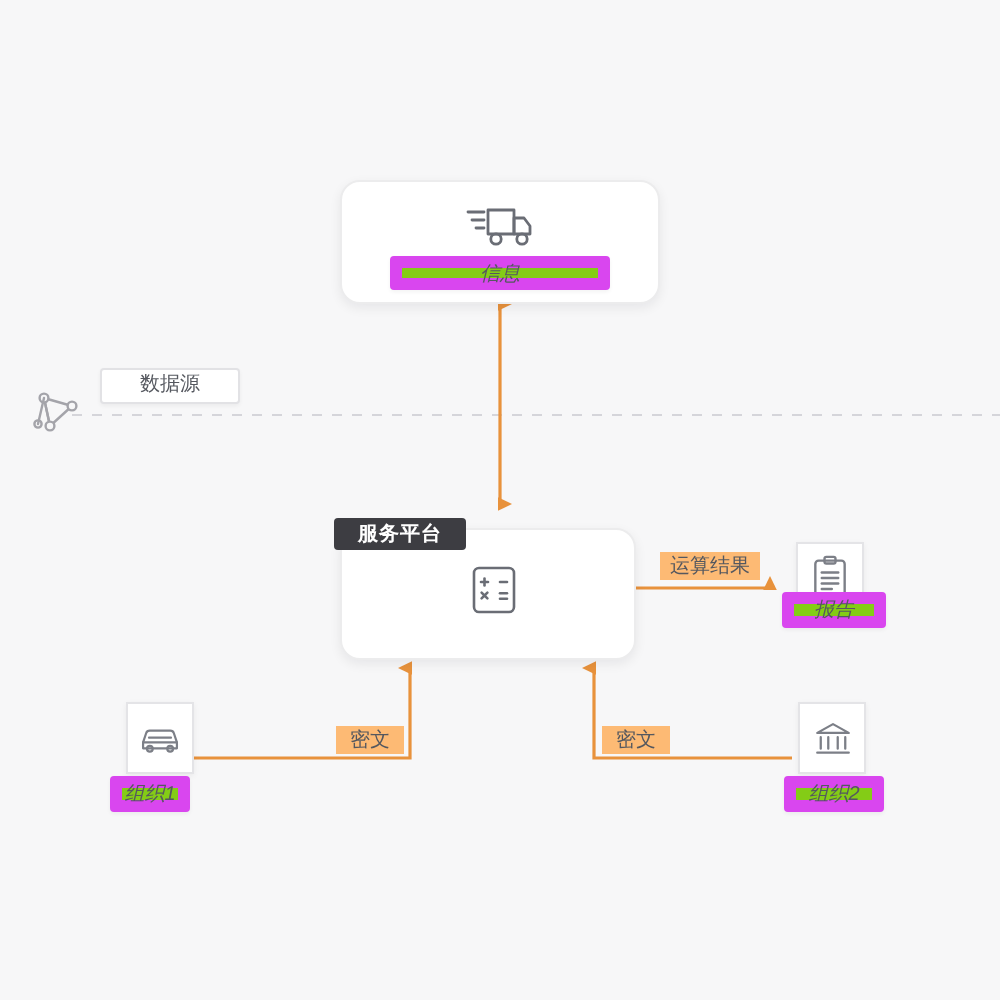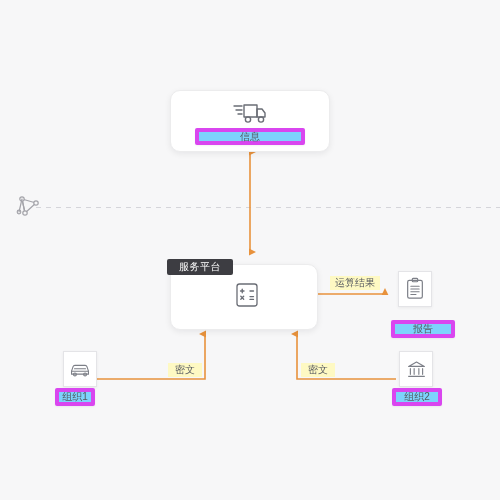--- a/index.html
+++ b/index.html
@@ -54,50 +54,52 @@
     border: 1px solid #e4e4e7;
     display: flex;
     align-items: center;
     justify-content: center;
     box-shadow: 0 1px 3px rgba(0,0,0,0.06);
   }
   .tile svg { display: block; }
 
   .caption {
     position: absolute;
-    background: #7dd3fc;
-    border: 4px solid #d946ef;
+    background: #84cc16;
+    border: 6px solid #d946ef;
     border-radius: 2px;
     color: #55585f;
     font-size: 10px;
     display: flex;
     align-items: center;
     justify-content: center;
     white-space: nowrap;
     box-shadow: 0 1px 2px rgba(0,0,0,0.05);
+    font-style: italic;
   }
 
   
   .badge {
     position: absolute;
     background: #3d3d42;
     color: #ffffff;
     font-size: 10px;
     border-radius: 2px;
     display: flex;
     align-items: center;
     justify-content: center;
     white-space: nowrap;
     letter-spacing: .5px;
+    font-weight: bold;
   }
 
   
   .edge-label {
     position: absolute;
-    background: #fef9c3;
+    background: #fdba74;
     color: #55585f;
     font-size: 10px;
     display: flex;
     align-items: center;
     justify-content: center;
     white-space: nowrap;
     padding: 1px 4px;
   }
 
   .net-icon {
@@ -155,20 +157,21 @@
       <path d="M8 7 L22 11 L11 21 Z"></path>
       <path d="M8 7 L11 21"></path>
       <circle cx="8" cy="7" r="2.2" fill="#f7f7f8"></circle>
       <circle cx="22" cy="11" r="2.2" fill="#f7f7f8"></circle>
       <circle cx="11" cy="21" r="2.2" fill="#f7f7f8"></circle>
       <circle cx="5" cy="20" r="1.8" fill="#f7f7f8"></circle>
       <path d="M5 20 L8 7"></path>
     </svg>
   </div>
 
+  <div class="chip" style="left:50px; top:184px; width:70px; height:18px;">数据源</div>
 
   <div class="panel" style="left:170px; top:264px; width:148px; height:66px;"></div>
 
   <div class="badge" style="left:167px; top:259px; width:66px; height:16px;">服务平台</div>
 
   <div style="position:absolute; left:233px; top:281px; width:28px; height:28px;">
     <svg viewBox="0 0 28 28" width="28" height="28" fill="none" stroke="#6a6d75" stroke-width="1.3" stroke-linecap="round" stroke-linejoin="round">
       <rect x="4" y="3" width="20" height="22" rx="2.5"></rect>
       <path d="M7.5 10 H11"></path>
       <path d="M9.25 8.25 V11.75"></path>
@@ -184,21 +187,21 @@
     <svg viewBox="0 0 24 26" width="22" height="24" fill="none" stroke="#7c7f87" stroke-width="1.3" stroke-linecap="round" stroke-linejoin="round">
       <rect x="4" y="3.5" width="16" height="19.5" rx="1.8"></rect>
       <rect x="9" y="1.5" width="6" height="3.6" rx="1"></rect>
       <path d="M7.5 10 H16.5"></path>
       <path d="M7.5 13 H16.5"></path>
       <path d="M7.5 16 H16.5"></path>
       <path d="M7.5 19 H13"></path>
     </svg>
   </div>
 
-  <div class="caption" style="left:391px; top:320px; width:64px; height:18px;">报告</div>
+  <div class="caption" style="left:391px; top:296px; width:52px; height:18px;">报告</div>
 
   <div class="tile" style="left:63px; top:351px; width:34px; height:36px;">
     <svg viewBox="0 0 26 22" width="22" height="19" fill="none" stroke="#7c7f87" stroke-width="1.3" stroke-linecap="round" stroke-linejoin="round">
       <path d="M3 13 L4.8 7.6 C5.1 6.7 5.9 6.1 6.9 6.1 H19.1 C20.1 6.1 20.9 6.7 21.2 7.6 L23 13"></path>
       <path d="M3 13 H23 V16.5 H3 Z"></path>
       <circle cx="7" cy="16.8" r="1.7"></circle>
       <circle cx="19" cy="16.8" r="1.7"></circle>
       <path d="M6.5 10.2 H19.5"></path>
     </svg>
   </div>

